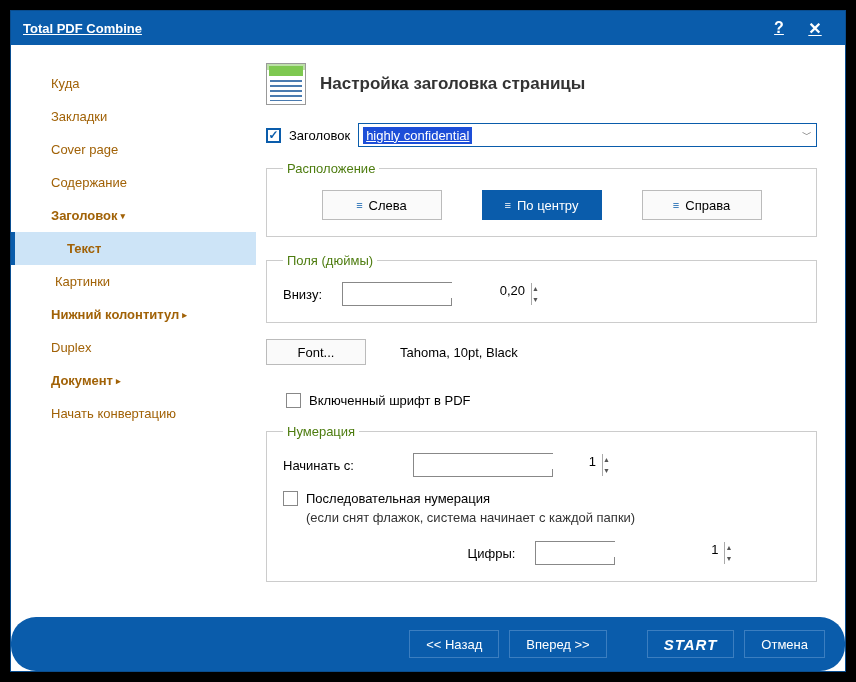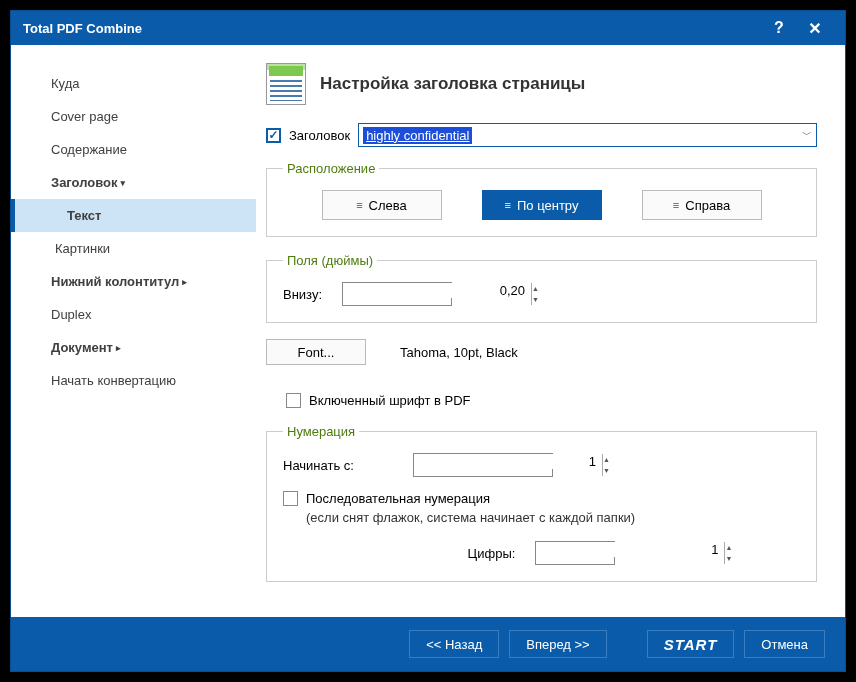--- a/index.html
+++ b/index.html
@@ -1,23 +1,23 @@
 <!DOCTYPE html>
 <html><head>
 <meta charset="utf-8">
 <style>
 * { box-sizing: border-box; margin: 0; padding: 0; font-family: Tahoma, Verdana, sans-serif; font-size: 13px; }
 body { background: #000; padding: 10px; }
 .window { width: 836px; height: 662px; background: #fff; display: flex; flex-direction: column; border: 1px solid #0a4d8f; }
-.titlebar { background: #0a5cab; color: #fff; height: 34px; display: flex; align-items: center; padding: 0 12px; font-weight: bold; }
+.titlebar { background: #0a5cab; color: #fff; height: 34px; display: flex; align-items: center; padding: 0 12px; font-weight: bold; text-decoration: underline; }
 .titlebar .title { flex: 1; }
 .titlebar .icon { width: 36px; text-align: center; cursor: pointer; font-size: 16px; }
 .body { flex: 1; display: flex; background: #fff; }
 .sidebar { width: 245px; padding: 22px 0 0 0; }
-.sidebar .item { padding: 9px 0 9px 40px; cursor: pointer; color: #404040; }
+.sidebar .item { padding: 9px 0 9px 40px; cursor: pointer; color: #a16207; }
 .sidebar .item.bold { font-weight: bold; }
 .sidebar .item.sub { padding-left: 44px; }
 .sidebar .item.active { background: #cde4f7; font-weight: bold; border-left: 4px solid #0a5cab; padding-left: 52px; }
 .sidebar .arrow { font-size: 9px; margin-left: 3px; position: relative; top: -1px; }
 .main { flex: 1; padding: 18px 28px 10px 10px; }
 .header { display: flex; align-items: center; gap: 14px; margin-bottom: 18px; text-align: center; }
 .doc-icon { width: 40px; height: 42px; border: 1px solid #999; background: linear-gradient(#bde0a8 0 15%, #fff 15% 100%); position: relative; }
 .doc-icon::before { content: ""; position: absolute; top: 2px; left: 2px; right: 2px; height: 10px; background: #7ec850; }
 .doc-icon::after { content: ""; position: absolute; top: 16px; left: 3px; right: 3px; bottom: 3px; background: repeating-linear-gradient(#4a7bb0 0 2px, transparent 2px 5px); }
 .header h2 { font-size: 17px; font-weight: bold; color: #333; }
@@ -41,38 +41,39 @@
 .spinner .spin div { height: 11px; font-size: 7px; text-align: center; cursor: pointer; color: #555; line-height: 11px; }
 .fontbtn { width: 100px; height: 26px; border: 1px solid #bbb; background: #fafafa; cursor: pointer; }
 .fontdesc { margin-left: 26px; }
 .embedrow { display: flex; align-items: center; gap: 8px; margin-top: 28px; margin-left: 20px; }
 .embed-cb { width: 15px; height: 15px; border: 1px solid #888; background: #fff; cursor: pointer; }
 .numfield { display: flex; align-items: center; gap: 30px; margin-bottom: 14px; }
 .numfield .lbl { width: 100px; }
 .seqrow { display: flex; align-items: flex-start; gap: 8px; margin-bottom: 16px; }
 .seqtext .sub { color: #333; margin-top: 4px; }
 .digitsrow { display: flex; align-items: center; justify-content: center; gap: 20px; }
-.footer { background: #0a5cab; height: 54px; display: flex; align-items: center; justify-content: flex-end; gap: 10px; padding: 0 20px; }
+.footer { background: #0a5cab; height: 54px; display: flex; align-items: center; justify-content: flex-end; gap: 10px; padding: 0 20px; border-radius: 25px; }
 .footer .btn { height: 28px; padding: 0 16px; border: 1px solid #3b7ec0; background: #0a5cab; color: #fff; cursor: pointer; display: flex; align-items: center; }
 .footer .btn.start { font-weight: bold; font-style: italic; font-size: 15px; letter-spacing: 1px; }
 .spacer { width: 20px; }
 </style>
 </head>
 <body>
 
 <div class="window">
   <div class="titlebar">
     <span class="title">Total PDF Combine</span>
     <span class="icon">?</span>
     <span class="icon">✕</span>
   </div>
 
   <div class="body">
     <div class="sidebar">
       <div class="item"><span>Куда</span></div>
+      <div class="item"><span>Закладки</span></div>
       <div class="item"><span>Cover page</span></div>
       <div class="item"><span>Содержание</span></div>
       <div class="item bold"><span>Заголовок</span><span class="arrow">▾</span></div>
       <div class="item sub active"><span>Текст</span></div>
       <div class="item sub"><span>Картинки</span></div>
       <div class="item bold"><span>Нижний колонтитул</span><span class="arrow">▸</span></div>
       <div class="item"><span>Duplex</span></div>
       <div class="item bold"><span>Документ</span><span class="arrow">▸</span></div>
       <div class="item"><span>Начать конвертацию</span></div>
     </div>

